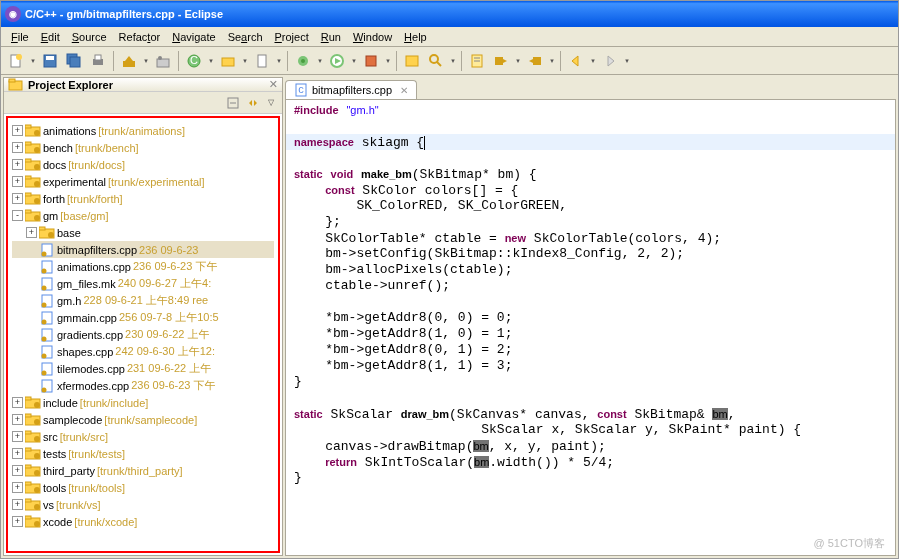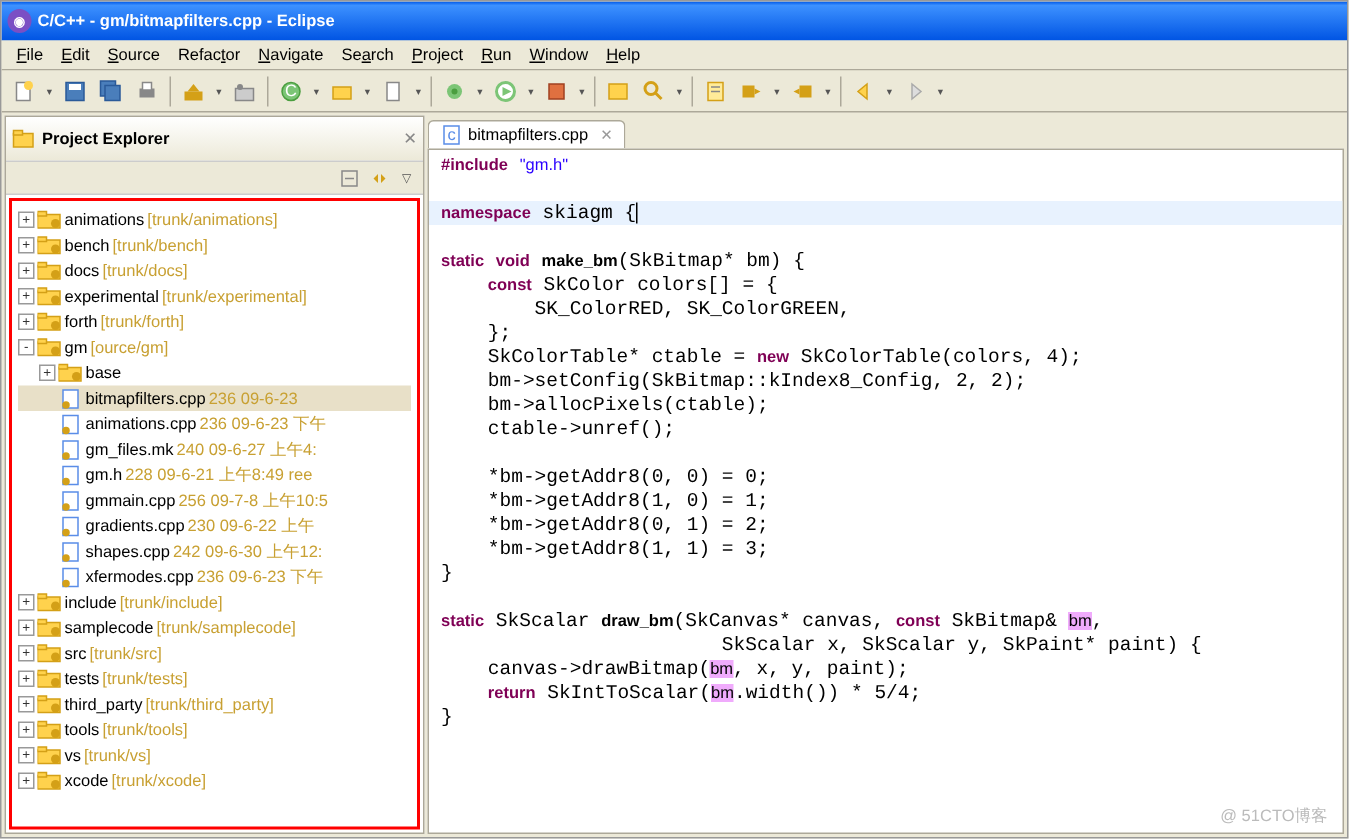--- a/index.html
+++ b/index.html
@@ -8,21 +8,21 @@
 .titlebar-icon{width:16px;height:16px;background:#7b4fc4;border-radius:50%;margin-right:4px;display:flex;align-items:center;justify-content:center;color:#fff;font-size:9px}
 .menubar{background:#ece9d8;height:20px;display:flex;align-items:center;padding:0 4px;border-bottom:1px solid #aca899}
 .menubar span{padding:13px 6px;cursor:default}
 .menubar u{text-decoration:underline}
 .toolbar{background:#ece9d8;height:28px;display:flex;align-items:center;padding:0 4px;gap:2px;border-bottom:1px solid #aca899}
 .tb-btn{width:22px;height:22px;display:flex;align-items:center;justify-content:center;border:1px solid transparent}
 .tb-sep{width:1px;height:20px;background:#aca899;margin:0 2px}
 .tb-dd{width:8px;height:22px;display:flex;align-items:center;justify-content:center;font-size:7px;color:#555}
 .main{display:flex;height:calc(100% - 74px)}
 .sidebar{width:280px;background:#fff;border:1px solid #aca899;margin:2px;display:flex;flex-direction:column}
-.view-header{background:linear-gradient(to bottom,#fff,#ece9d8);height:30px;display:flex;align-items:center;padding:0 4px;border-bottom:1px solid #ccc}
+.view-header{background:linear-gradient(to bottom,#fff,#ece9d8);height:14px;display:flex;align-items:center;padding:0 4px;border-bottom:1px solid #ccc}
 .view-header .title{font-weight:bold;flex:1;display:flex;align-items:center;gap:4px}
 .view-tb{height:22px;display:flex;align-items:center;justify-content:flex-end;padding:0 4px;gap:2px;border-bottom:1px solid #ccc;background:#ece9d8}
 .tree{flex:1;overflow:auto;padding:4px;border:2px solid red;margin:2px}
 .tree-item{display:flex;align-items:center;height:17px;white-space:nowrap}
 .exp{width:11px;height:11px;border:1px solid #999;display:flex;align-items:center;justify-content:center;font-size:9px;margin-right:2px;cursor:pointer;color:#333;line-height:1}
 .tree-icon{width:16px;height:14px;display:inline-flex;align-items:center;justify-content:center;margin-right:2px;font-size:11px}
 .folder-ic{color:#d4a017}
 .file-ic{color:#5a8de8}
 .tree-label{color:#000}
 .tree-meta{color:#c8a032;margin-left:2px}
@@ -30,21 +30,21 @@
 .editor{flex:1;margin:2px 2px 2px 0;display:flex;flex-direction:column}
 .tabs{height:22px;display:flex;align-items:flex-end;background:#ece9d8}
 .tab{background:#fff;border:1px solid #aca899;border-bottom:none;padding:2px 8px;display:flex;align-items:center;gap:4px;font-size:11px;border-radius:4px 4px 0 0}
 .tab-close{color:#999;font-size:10px;margin-left:4px}
 .code-area{flex:1;background:#fff;border:1px solid #aca899;overflow:auto;padding:2px 0}
 .code-line{font-family:'Courier New',monospace;font-size:13px;padding:0 8px;height:16px;line-height:16px;white-space:pre}
 .hl-line{background:#e8f2fe}
 .cursor{display:inline-block;width:1px;height:14px;background:#000;vertical-align:middle}
 .kw{color:#7f0055;font-weight:bold}
 .str{color:#2a00ff}
-.hlw{background:#f0abfc}
+.hlw{background:#737373}
 .watermark{position:absolute;bottom:6px;right:10px;color:#bbb;font-size:11px;background:rgba(255,255,255,0.6);padding:1px 3px}
 svg{display:block}
 </style>
 </head>
 <body>
 
 <div class="titlebar">
   <span class="titlebar-icon">◉</span>
   <span>C/C++ - gm/bitmapfilters.cpp - Eclipse</span>
 </div>
@@ -282,21 +282,21 @@
         <div class="tree-item">
           <span class="exp">-</span>
           <span class="tree-icon folder-ic">
             <svg width="16" height="13">
               <rect x="0" y="3" width="15" height="9" fill="#ffd24d" stroke="#d4a017"></rect>
               <rect x="0" y="1" width="6" height="3" fill="#ffd24d" stroke="#d4a017"></rect>
               <circle cx="12" cy="9" r="3" fill="#d4a017"></circle>
             </svg>
           </span>
           <span class="tree-label">gm</span>
-          <span class="tree-meta"> [ource/gm]</span>
+          <span class="tree-meta"> [base/gm]</span>
         </div>
         <div class="tree-item">
           <span style="width:14px;display:inline-block"></span>
           <span class="exp">+</span>
           <span class="tree-icon folder-ic">
             <svg width="16" height="13">
               <rect x="0" y="3" width="15" height="9" fill="#ffd24d" stroke="#d4a017"></rect>
               <rect x="0" y="1" width="6" height="3" fill="#ffd24d" stroke="#d4a017"></rect>
               <circle cx="12" cy="9" r="3" fill="#d4a017"></circle>
             </svg>
@@ -379,20 +379,32 @@
           <span style="width:14px;display:inline-block"></span>
           <span style="width:13px;display:inline-block"></span>
           <span class="tree-icon file-ic">
             <svg width="14" height="14">
               <rect x="2" y="1" width="10" height="12" fill="#fff" stroke="#5a8de8"></rect>
               <circle cx="4" cy="11" r="2.5" fill="#d4a017"></circle>
             </svg>
           </span>
           <span class="tree-label">shapes.cpp</span>
           <span class="tree-meta"> 242  09-6-30 上午12:</span>
+        </div>
+        <div class="tree-item">
+          <span style="width:14px;display:inline-block"></span>
+          <span style="width:13px;display:inline-block"></span>
+          <span class="tree-icon file-ic">
+            <svg width="14" height="14">
+              <rect x="2" y="1" width="10" height="12" fill="#fff" stroke="#5a8de8"></rect>
+              <circle cx="4" cy="11" r="2.5" fill="#d4a017"></circle>
+            </svg>
+          </span>
+          <span class="tree-label">tilemodes.cpp</span>
+          <span class="tree-meta"> 231  09-6-22 上午</span>
         </div>
         <div class="tree-item">
           <span style="width:14px;display:inline-block"></span>
           <span style="width:13px;display:inline-block"></span>
           <span class="tree-icon file-ic">
             <svg width="14" height="14">
               <rect x="2" y="1" width="10" height="12" fill="#fff" stroke="#5a8de8"></rect>
               <circle cx="4" cy="11" r="2.5" fill="#d4a017"></circle>
             </svg>
           </span>

